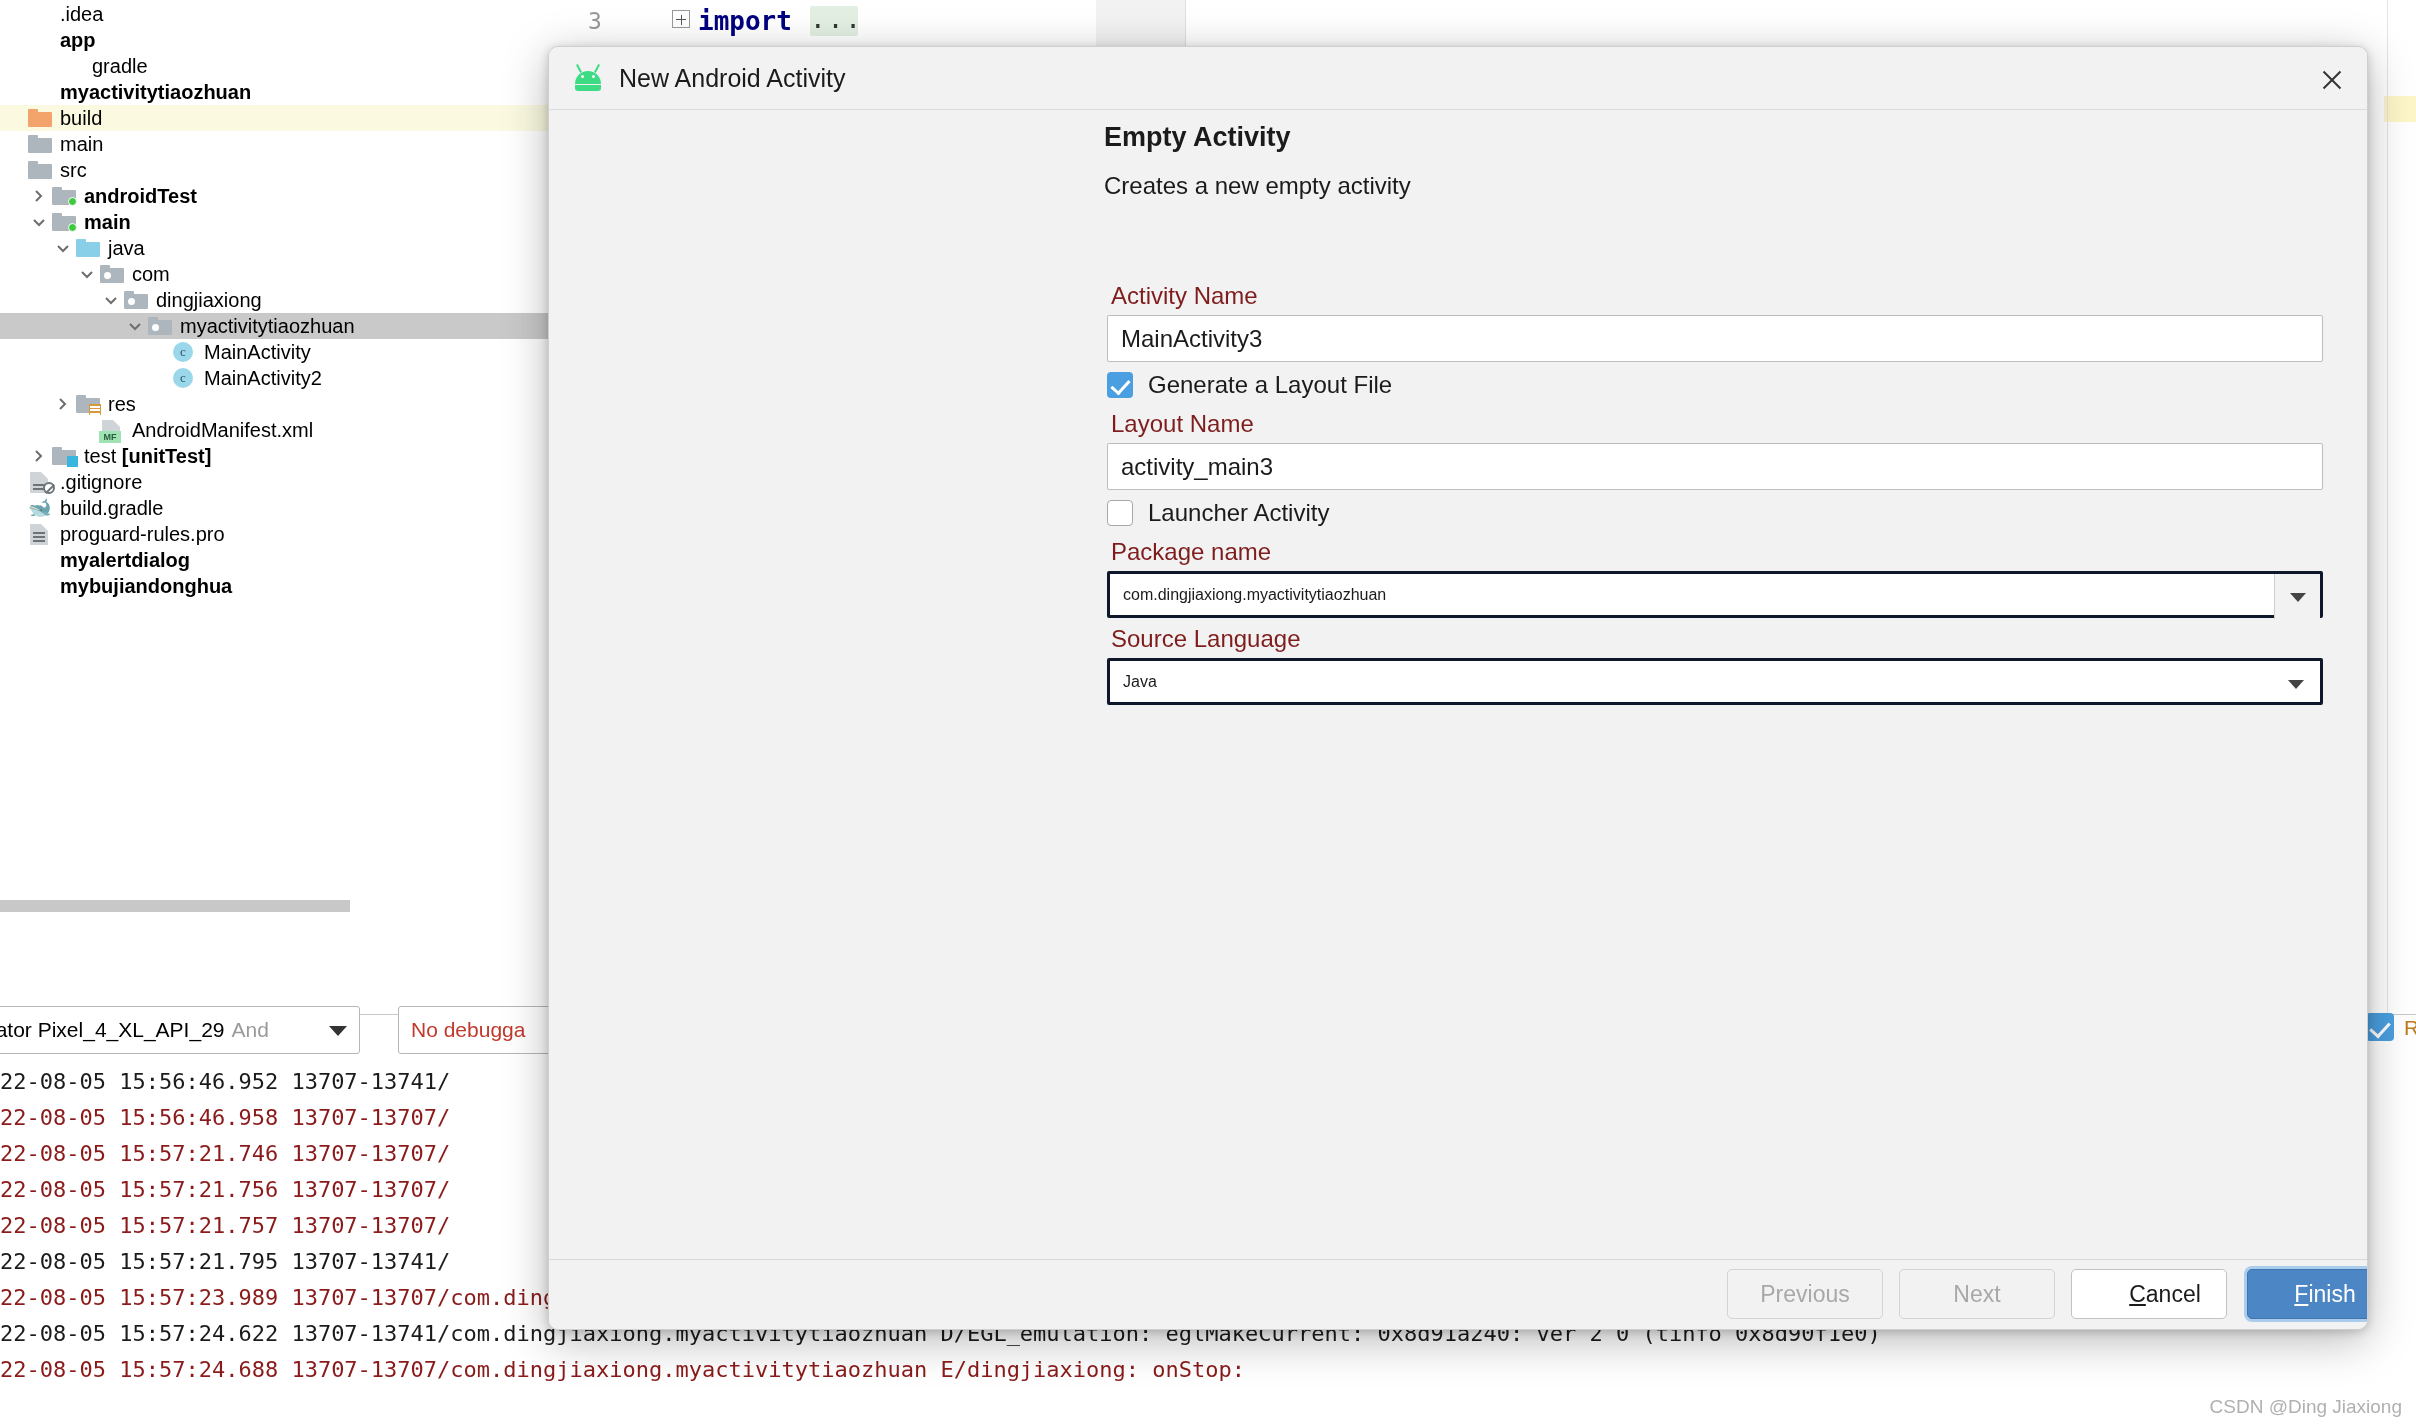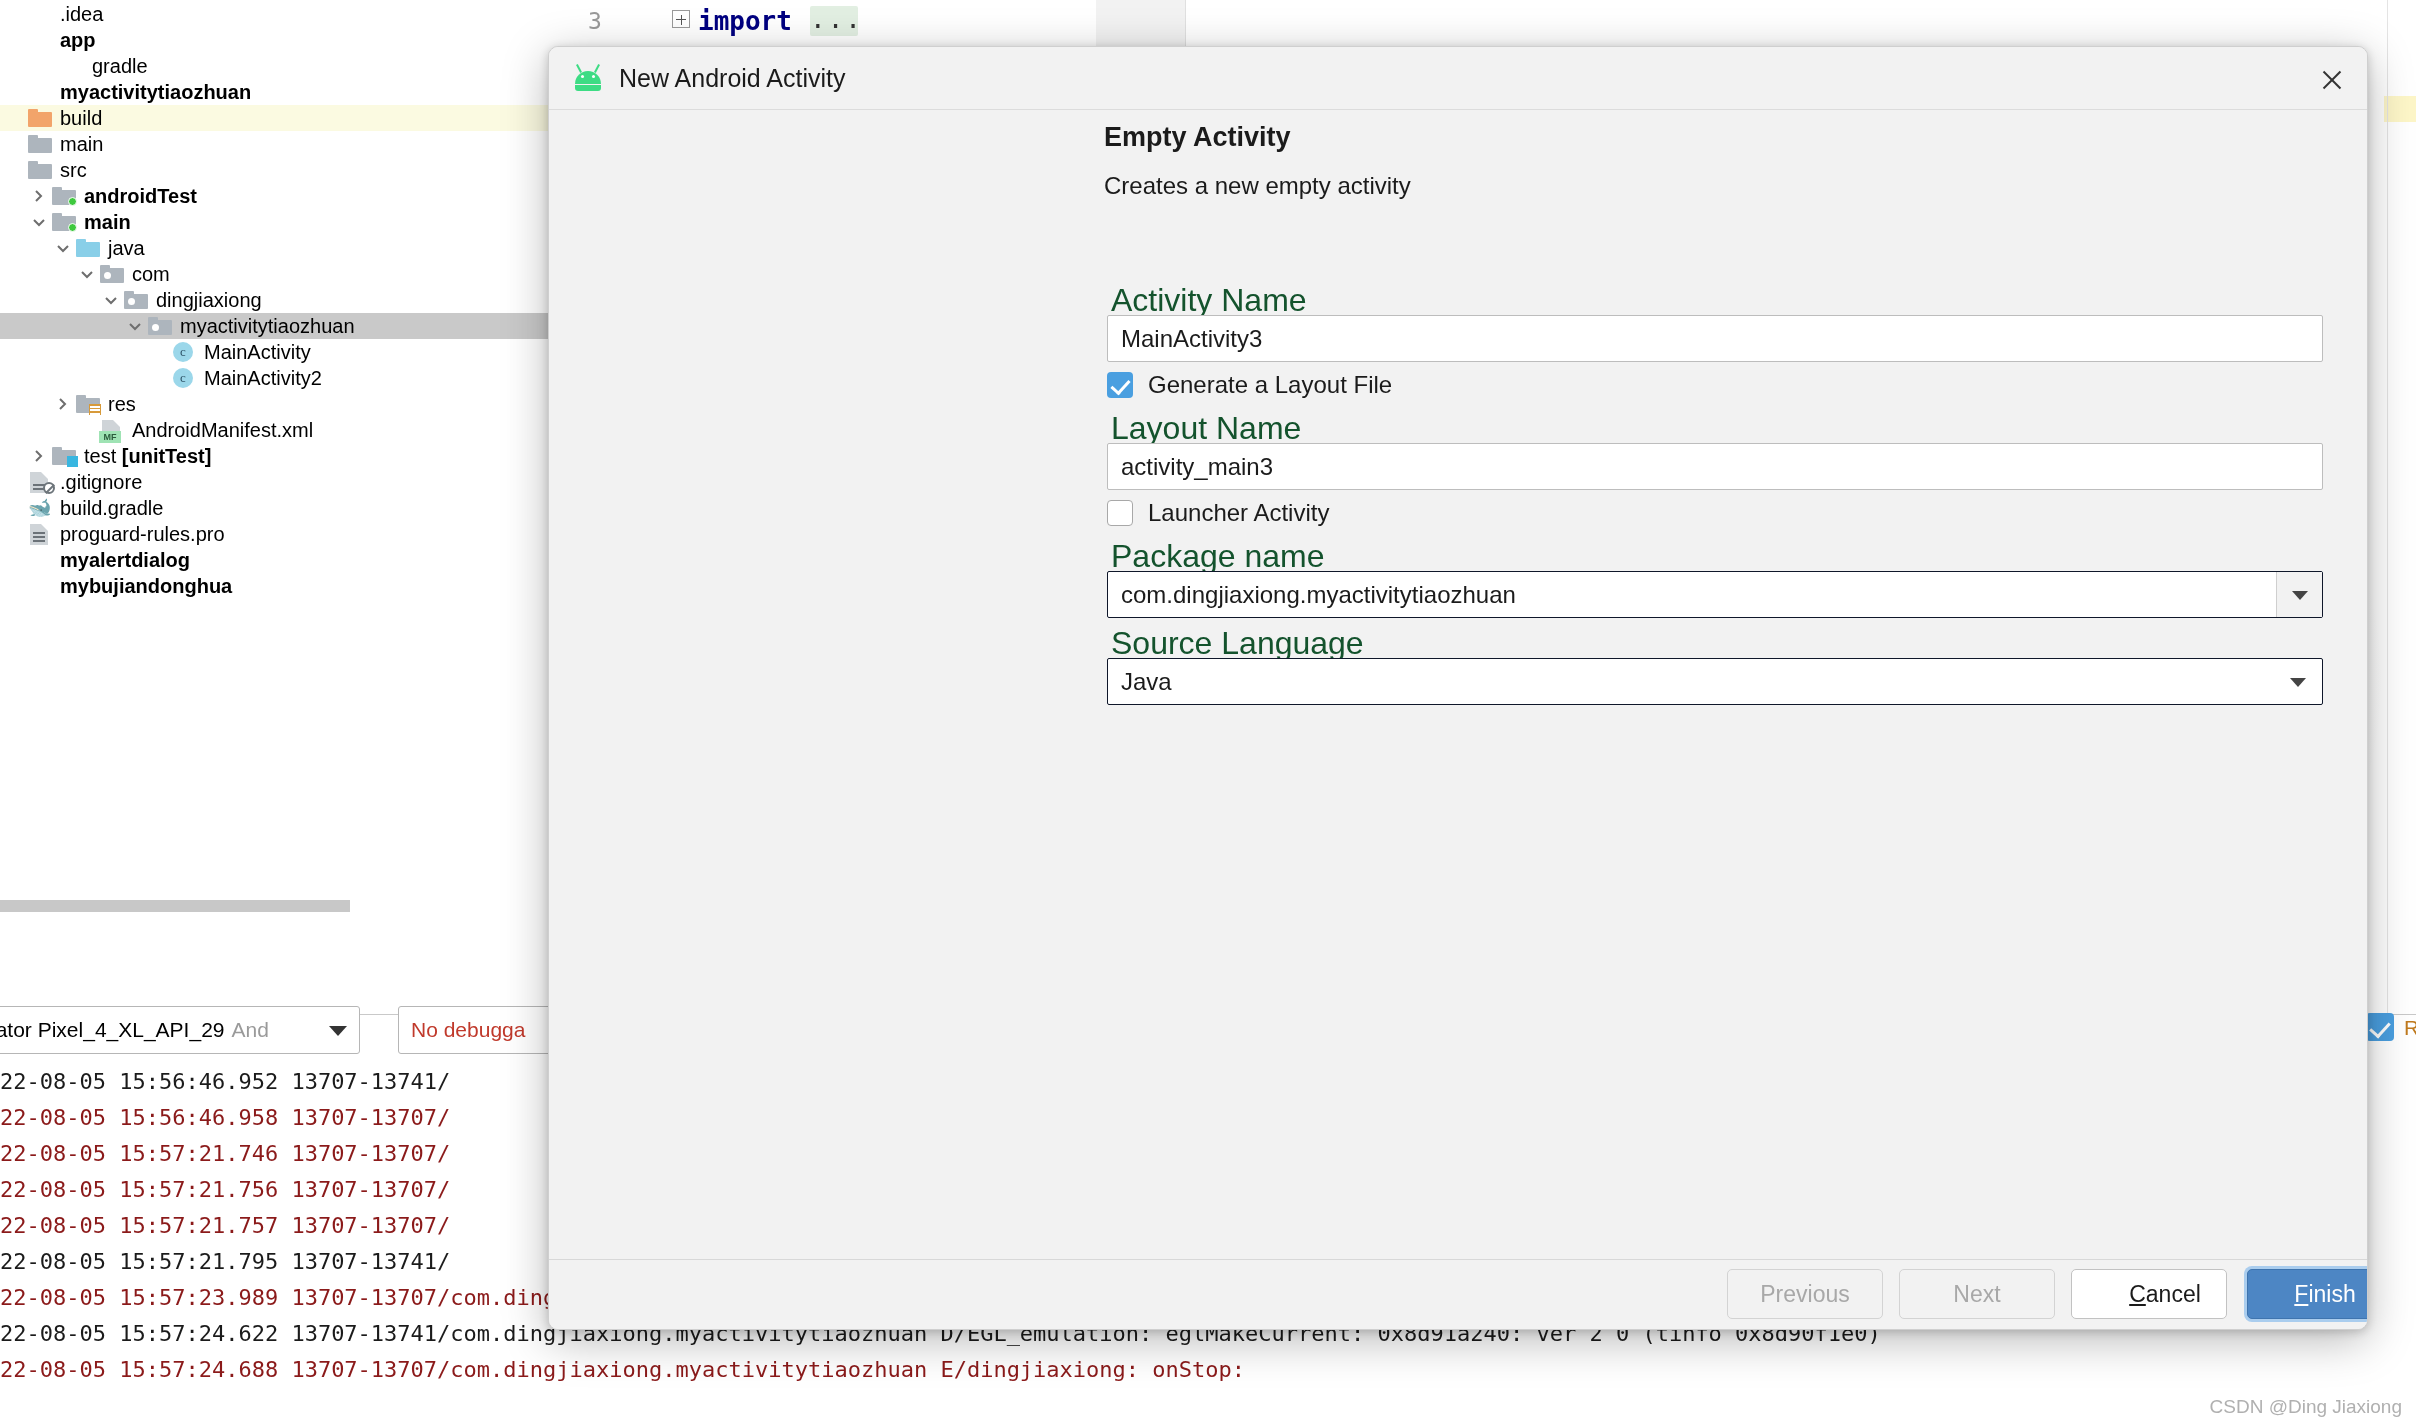--- a/index.html
+++ b/index.html
@@ -210,32 +210,32 @@
     background:#f2f2f2; border-top:1px solid #d8d8d8;
   }
 
   .tmpl-title {
     position:absolute; left:555px; top:75px; font-size:27px; font-weight:bold; color:#1b1b1b;
   }
   .tmpl-desc {
     position:absolute; left:555px; top:125px; font-size:24px; color:#1b1b1b;
   }
 
-  .field-label { position:absolute; font-size:32px; color:#14532d; }
+  .field-label { position:absolute; font-size:24px; color:#7f1d1d; }
   .text-input {
     position:absolute; height:47px; background:#ffffff;
     border:1px solid #bdbdbd; border-radius:2px;
     display:flex; align-items:center; padding-left:13px;
     font-size:24px; color:#1b1b1b;
   }
   .combo-input {
     position:absolute; height:47px; background:#ffffff;
-    border:1px solid #0f172a; border-radius:2px;
+    border:3px solid #0f172a; border-radius:2px;
     display:flex; align-items:center; padding-left:13px;
-    font-size:24px; color:#1b1b1b;
+    font-size:16px; color:#1b1b1b;
   }
   .combo-btn {
     position:absolute; right:0; top:0; width:46px; height:45px;
     background:#f2f2f2; border-left:1px solid #cfcfcf;
   }
   .combo-btn::after {
     content:""; position:absolute; left:15px; top:19px; width:0; height:0;
     border-left:8px solid transparent; border-right:8px solid transparent; border-top:9px solid #444;
   }
   .combo-plain-arrow {

